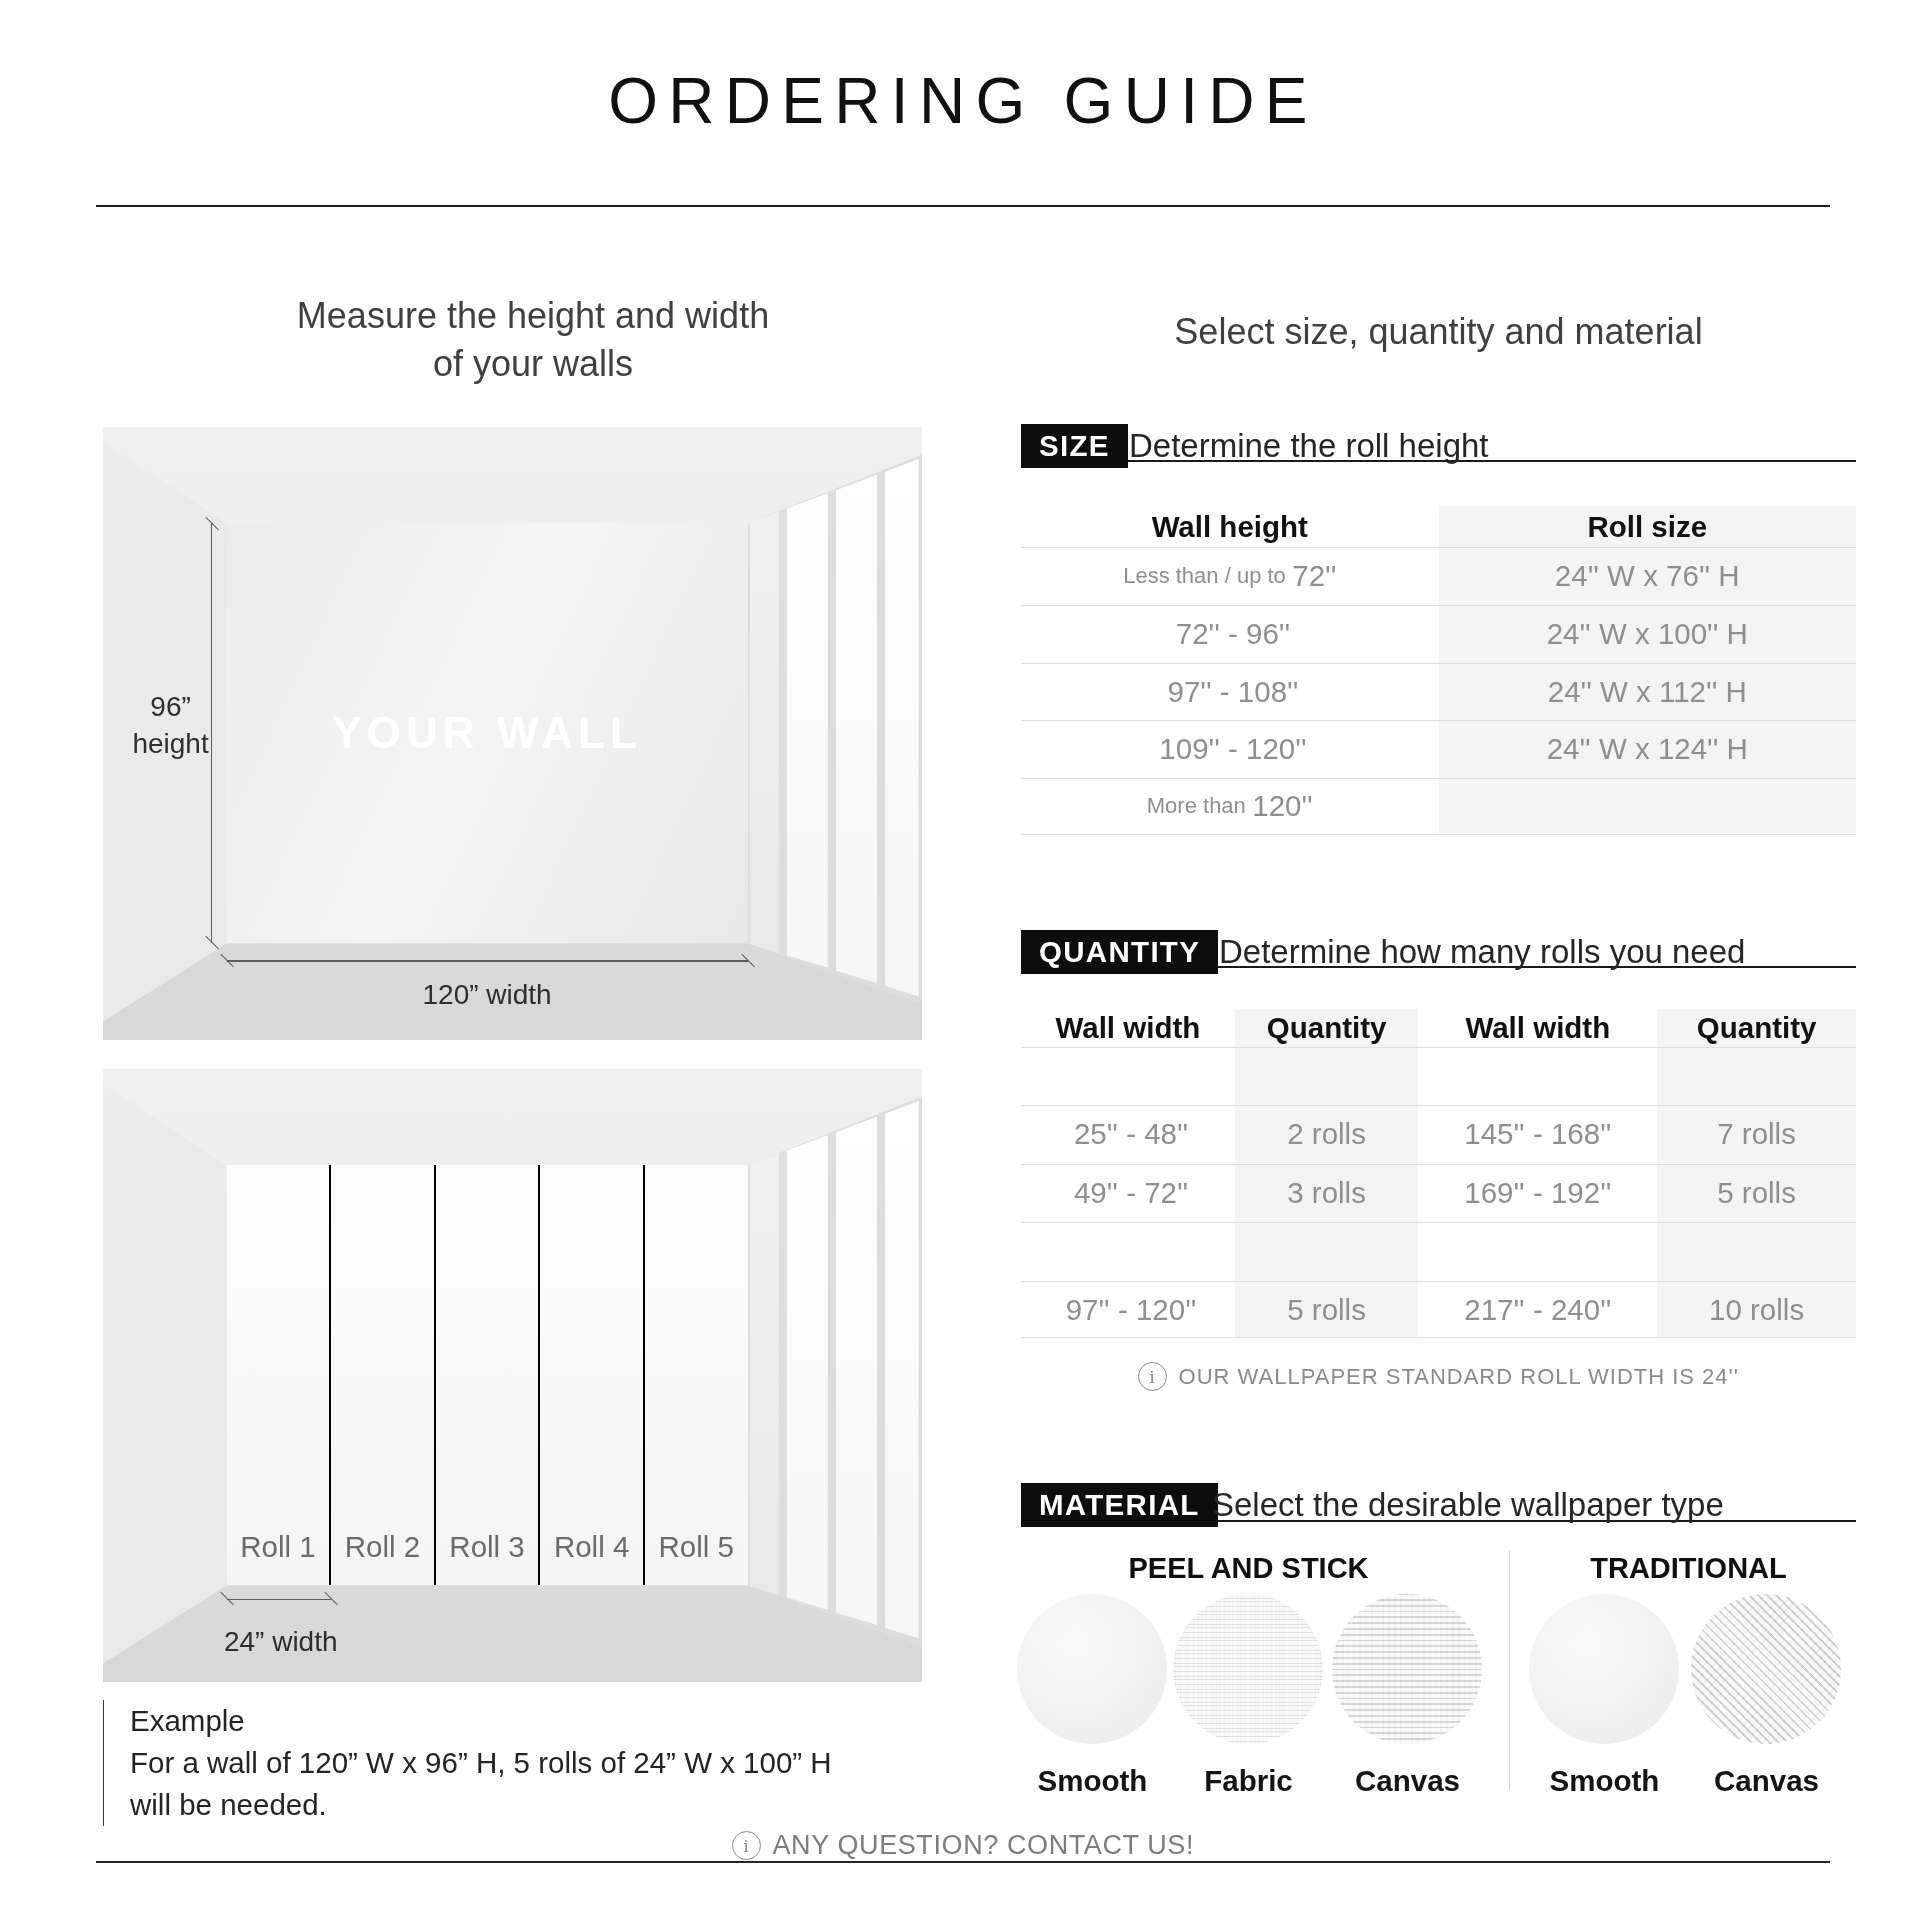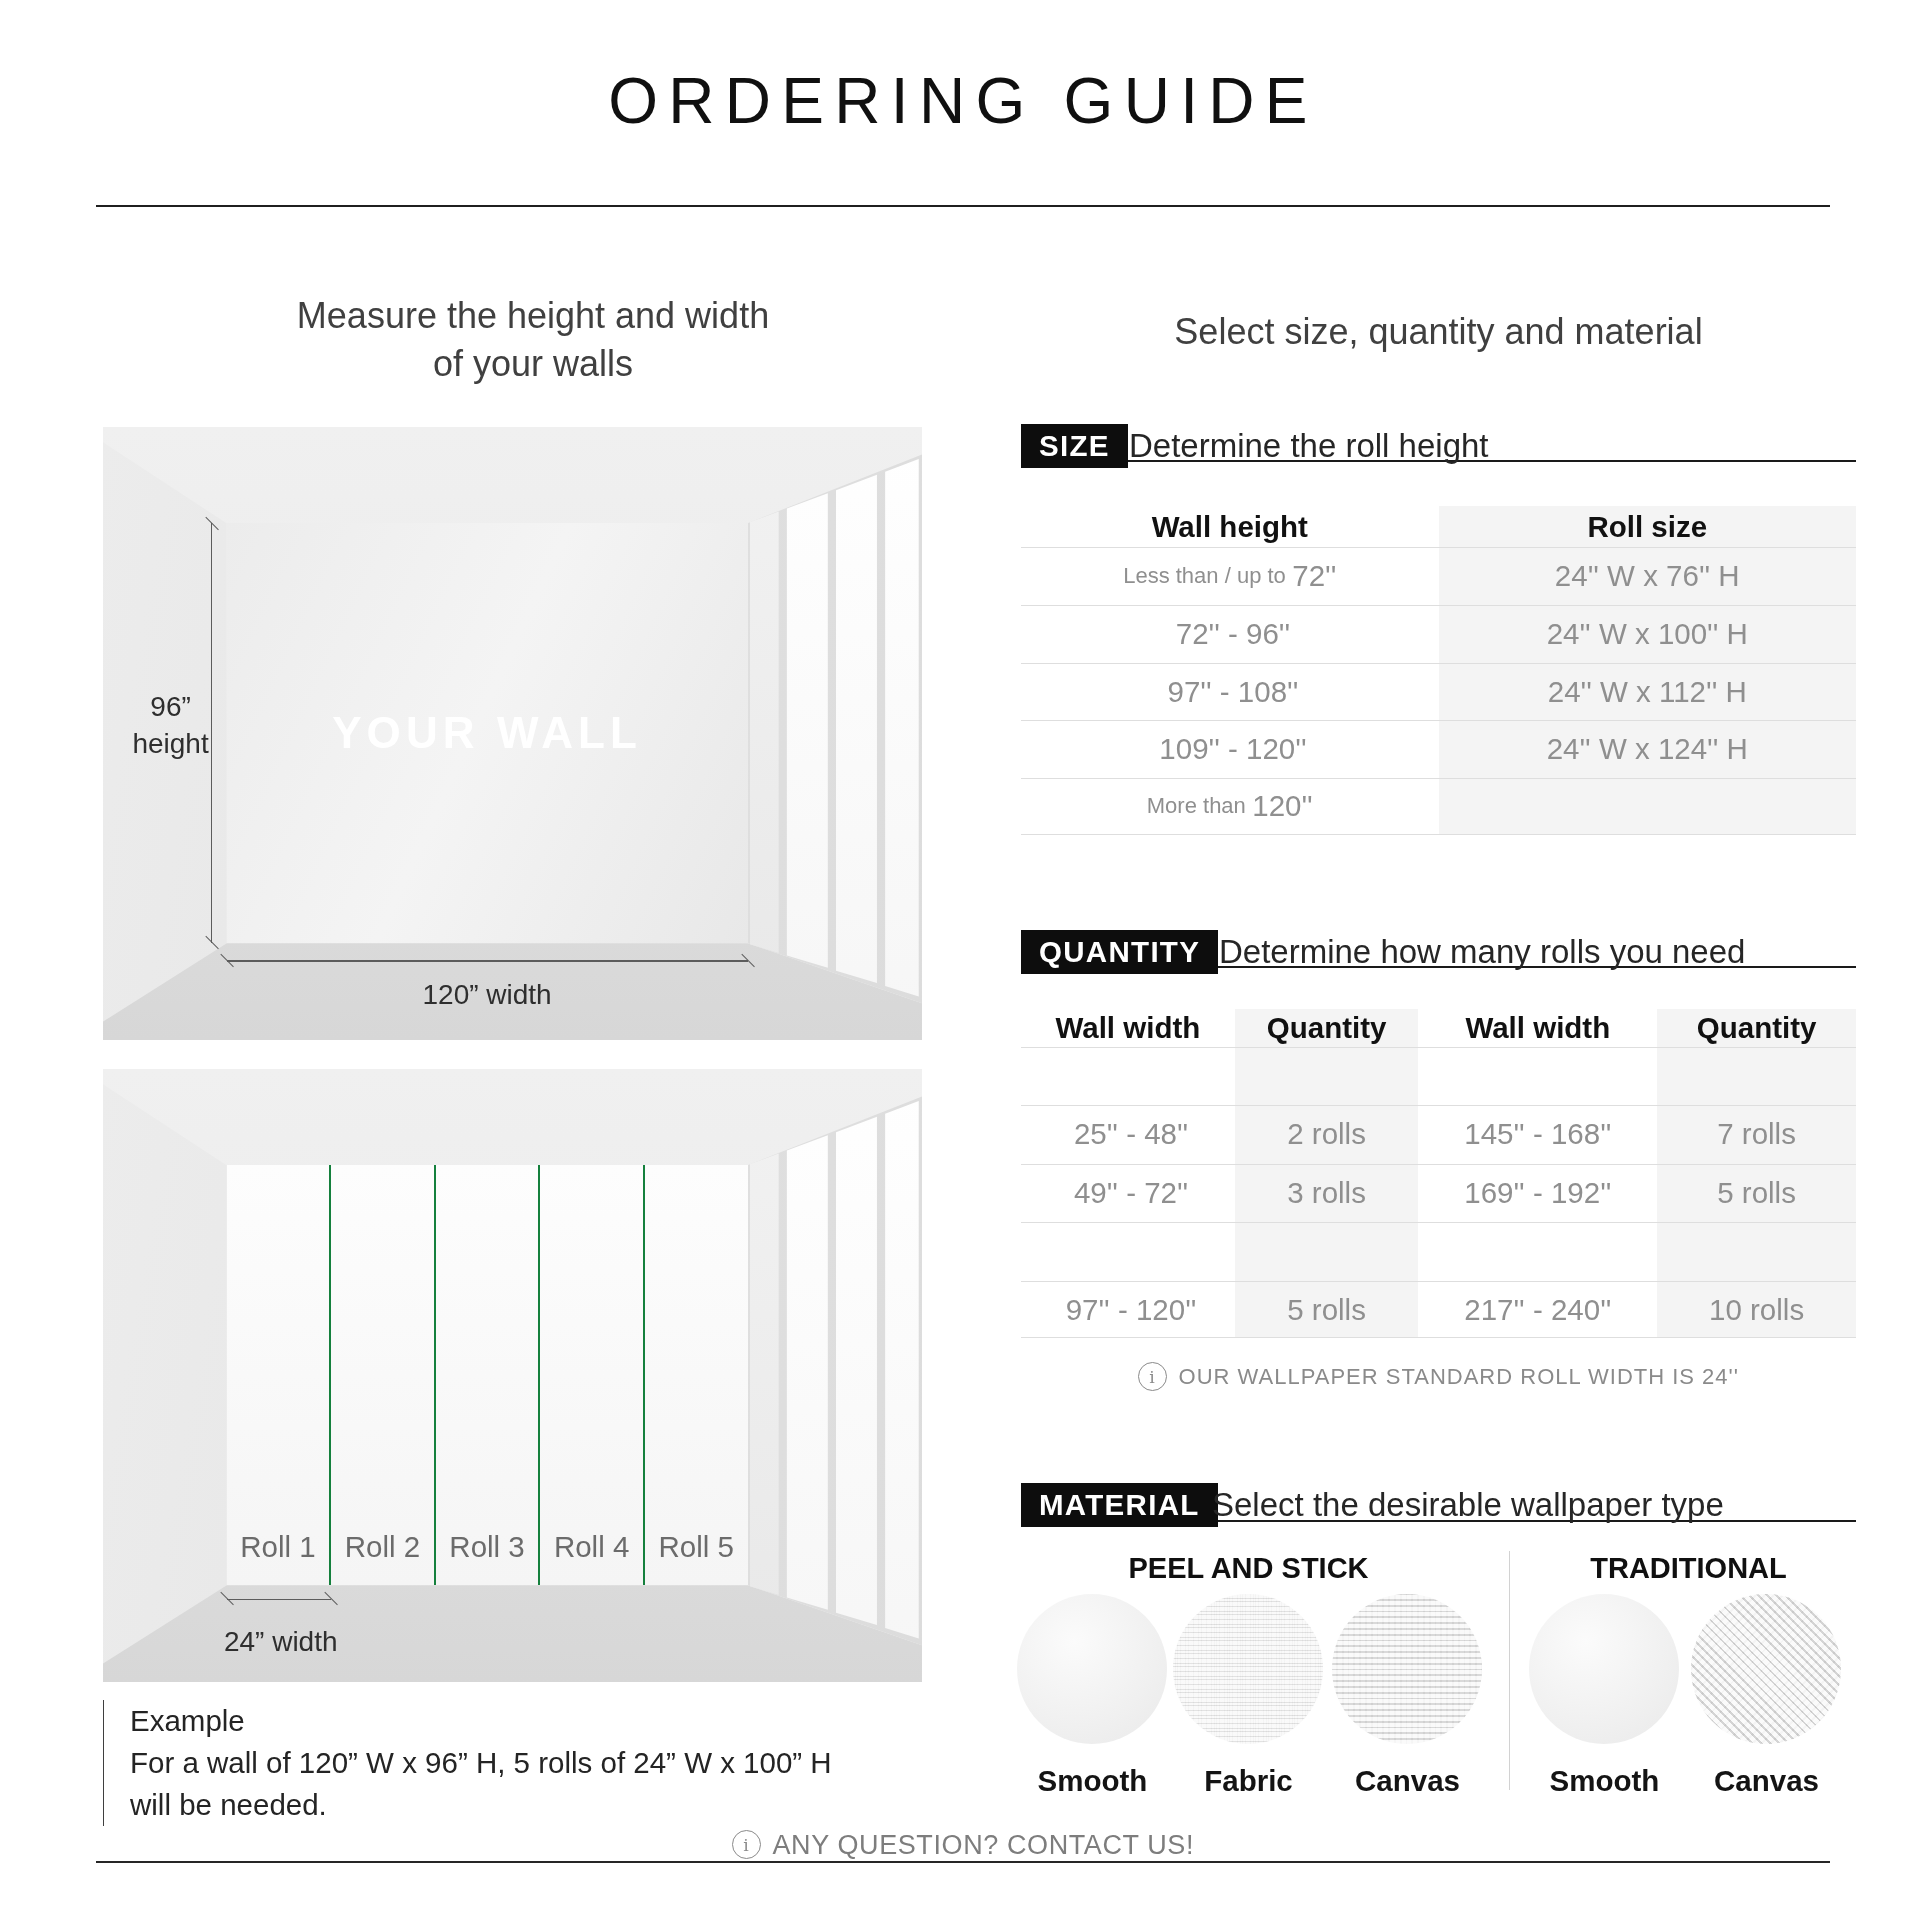--- a/index.html
+++ b/index.html
@@ -40,21 +40,21 @@
   .room .pane1{clip-path:polygon(83.5% 13.3%,88.5% 10.8%,88.5% 88.2%,83.5% 86.2%);}
   .room .pane2{clip-path:polygon(89.5% 10.3%,94.5% 7.8%,94.5% 90.7%,89.5% 88.7%);}
   .room .pane3{clip-path:polygon(95.5% 7.3%,99.6% 5.2%,99.6% 92.9%,95.5% 91.2%);}
   .room .pane{background:linear-gradient(180deg,#ffffff,#f6f6f6);}
   .backwall{position:absolute;left:15.1%;top:15.7%;width:63.6%;height:68.5%;
     background:linear-gradient(115deg,#ececec 0%,#f4f4f4 48%,#e8e8e8 100%);}
   .wall-caption{position:absolute;left:0;top:44%;width:100%;text-align:center;
     color:#ffffff;font-size:44px;font-weight:bold;letter-spacing:5.1px;}
   
   .strips{position:absolute;left:15.1%;top:15.7%;width:63.6%;height:68.5%;
-    display:flex;gap:1.9px;background:#15803d;}
+    display:flex;gap:1.9px;background:#000000;}
   .strip{flex:1;position:relative;background:linear-gradient(180deg,#fdfdfd,#f5f5f5);}
   .strip-label{position:absolute;bottom:5%;left:0;width:100%;text-align:center;
     font-size:29.5px;color:#6b6b6b;}
   
   .dim{background:#5c5c5c;}
   .dim .tick{position:absolute;width:18px;height:1.3px;background:#5c5c5c;transform:rotate(45deg);}
   .vline{left:13.2%;top:15.7%;height:68.5%;width:1.3px;}
   .vline .t1{left:-8.3px;top:-0.6px;}
   .vline .t2{left:-8.3px;bottom:-0.6px;}
   .hline{height:1.3px;}
@@ -117,21 +117,21 @@
     repeating-linear-gradient(0deg,rgba(255,255,255,.7) 0 3.9px,rgba(195,195,195,.5) 3.9px 5.8px),
     repeating-linear-gradient(90deg,#efefef 0 3.9px,#dddddd 3.9px 5.8px);}
   .tex-canvas2{background:
     repeating-linear-gradient(45deg,rgba(255,255,255,.7) 0 4.5px,rgba(190,190,190,.55) 4.5px 6.4px),
     repeating-linear-gradient(-45deg,#f0f0f0 0 4.5px,#dadada 4.5px 6.4px);}
   .swatch-label{position:absolute;top:1764px;width:193px;text-align:center;
     font-size:29.5px;font-weight:bold;color:#141414;}
 
   
   .footer-rule{left:96px;width:1734px;top:1861px;height:1.9px;background:#262626;}
-  .footer{left:0;width:100%;top:1830px;display:flex;justify-content:center;
+  .footer{left:0;width:100%;top:1830px;display:flex;align-items:center;justify-content:center;
     gap:11.6px;font-size:27px;color:#7d7d7d;letter-spacing:0.6px;}
 </style>
 </head>
 <body>
 
 <div class="abs page-title">ORDERING GUIDE</div>
 <div class="abs title-rule"></div>
 
 <div class="abs col-heading left-heading">
   <div>Measure the height and width</div>

